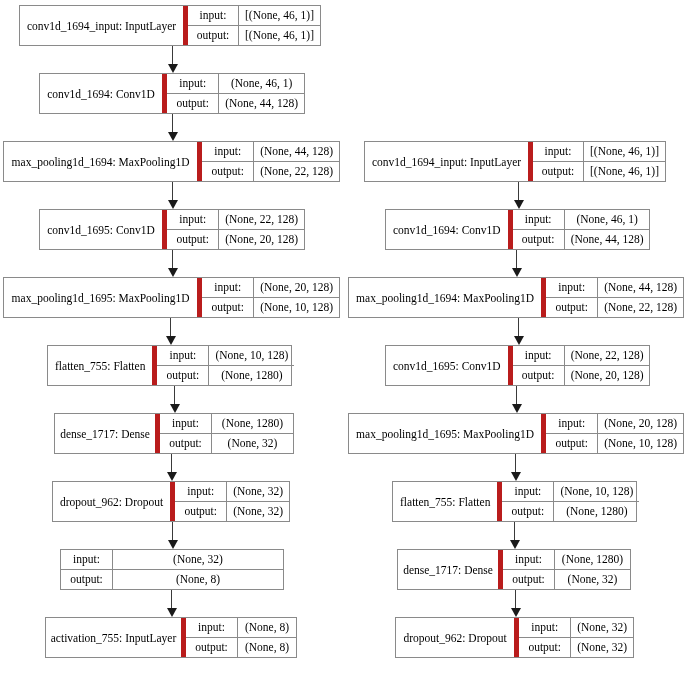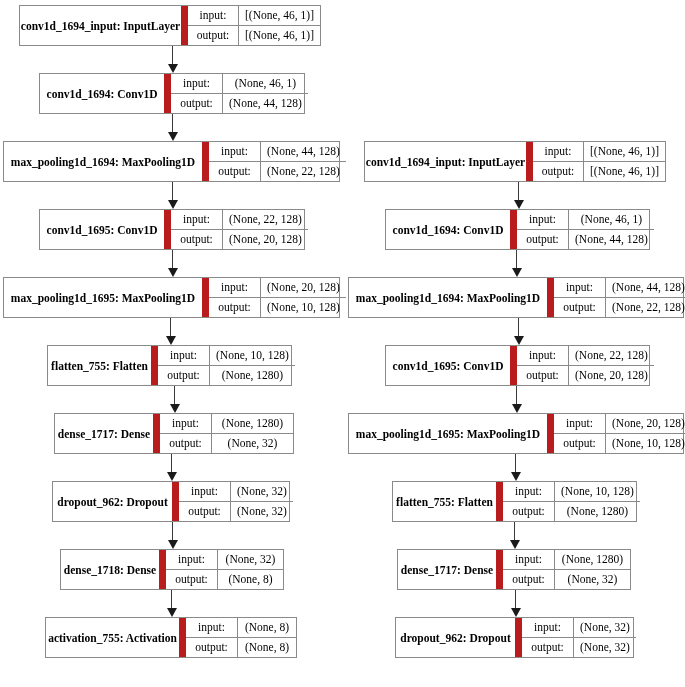--- a/index.html
+++ b/index.html
@@ -31,23 +31,22 @@
     height: 41px;
     font-size: 11.5px;
     color: #000000;
   }
   .node .name-cell {
     display: flex;
     align-items: center;
     justify-content: center;
     padding: 0 7px;
     white-space: nowrap;
-    border-right: 7px solid #b91c1c;
-    box-sizing: border-box;
-    font-weight: bold;
+    border-right: 5px solid #b91c1c;
+    box-sizing: border-box;
   }
   .node .io {
     display: flex;
     flex-direction: column;
     flex: 1 1 auto;
     box-sizing: border-box;
   }
   .node .io-row {
     display: flex;
     flex-direction: row;
@@ -212,36 +211,35 @@
           </div>
           <div class="io-row bottom">
             <div class="io-label" style="width: 52px;">output:</div>
             <div class="io-shape">(None, 32)</div>
           </div>
         </div>
       </div>
       <div class="edge" style="left: 172px; top: 522px; height: 20px;"></div>
       <div class="arrowhead" style="left: 168px; top: 540px;"></div>
       <div class="node" style="left: 60px; top: 549px; width: 224px;">
-        <div class="name-cell" style="width: 105px;">dense_1718: Dense</div>
         <div class="io">
           <div class="io-row top">
             <div class="io-label" style="width: 52px;">input:</div>
             <div class="io-shape">(None, 32)</div>
           </div>
           <div class="io-row bottom">
             <div class="io-label" style="width: 52px;">output:</div>
             <div class="io-shape">(None, 8)</div>
           </div>
         </div>
       </div>
       <div class="edge" style="left: 171px; top: 590px; height: 20px;"></div>
       <div class="arrowhead" style="left: 167px; top: 608px;"></div>
       <div class="node" style="left: 45px; top: 617px; width: 252px;">
-        <div class="name-cell" style="width: 140px;">activation_755: Activation</div>
+        <div class="name-cell" style="width: 140px;">activation_755: InputLayer</div>
         <div class="io">
           <div class="io-row top">
             <div class="io-label" style="width: 52px;">input:</div>
             <div class="io-shape">(None, 8)</div>
           </div>
           <div class="io-row bottom">
             <div class="io-label" style="width: 52px;">output:</div>
             <div class="io-shape">(None, 8)</div>
           </div>
         </div>

